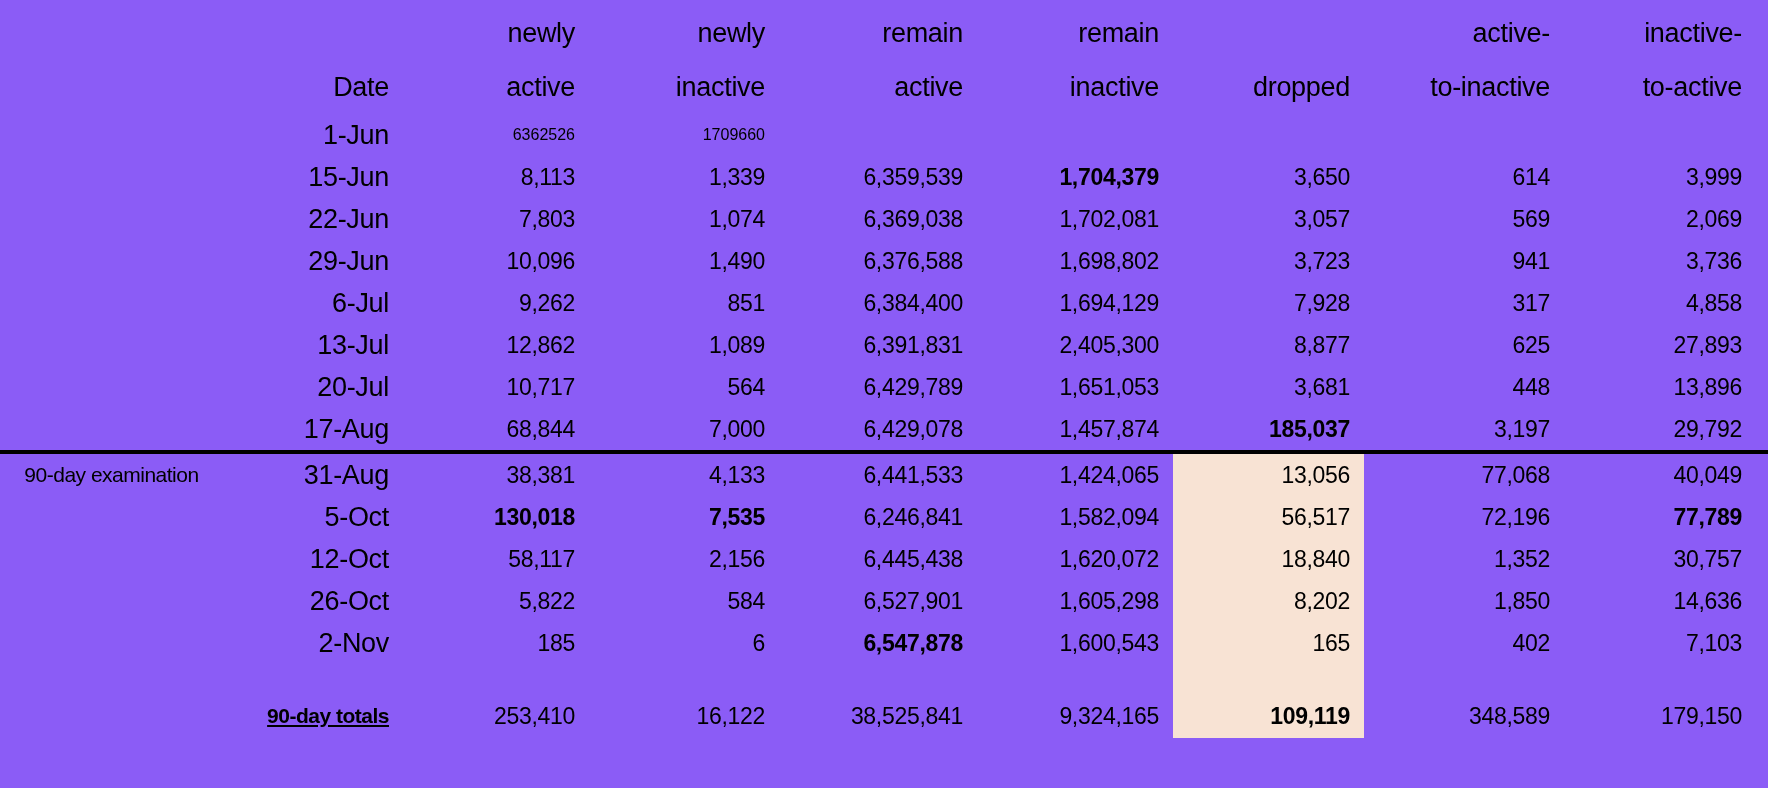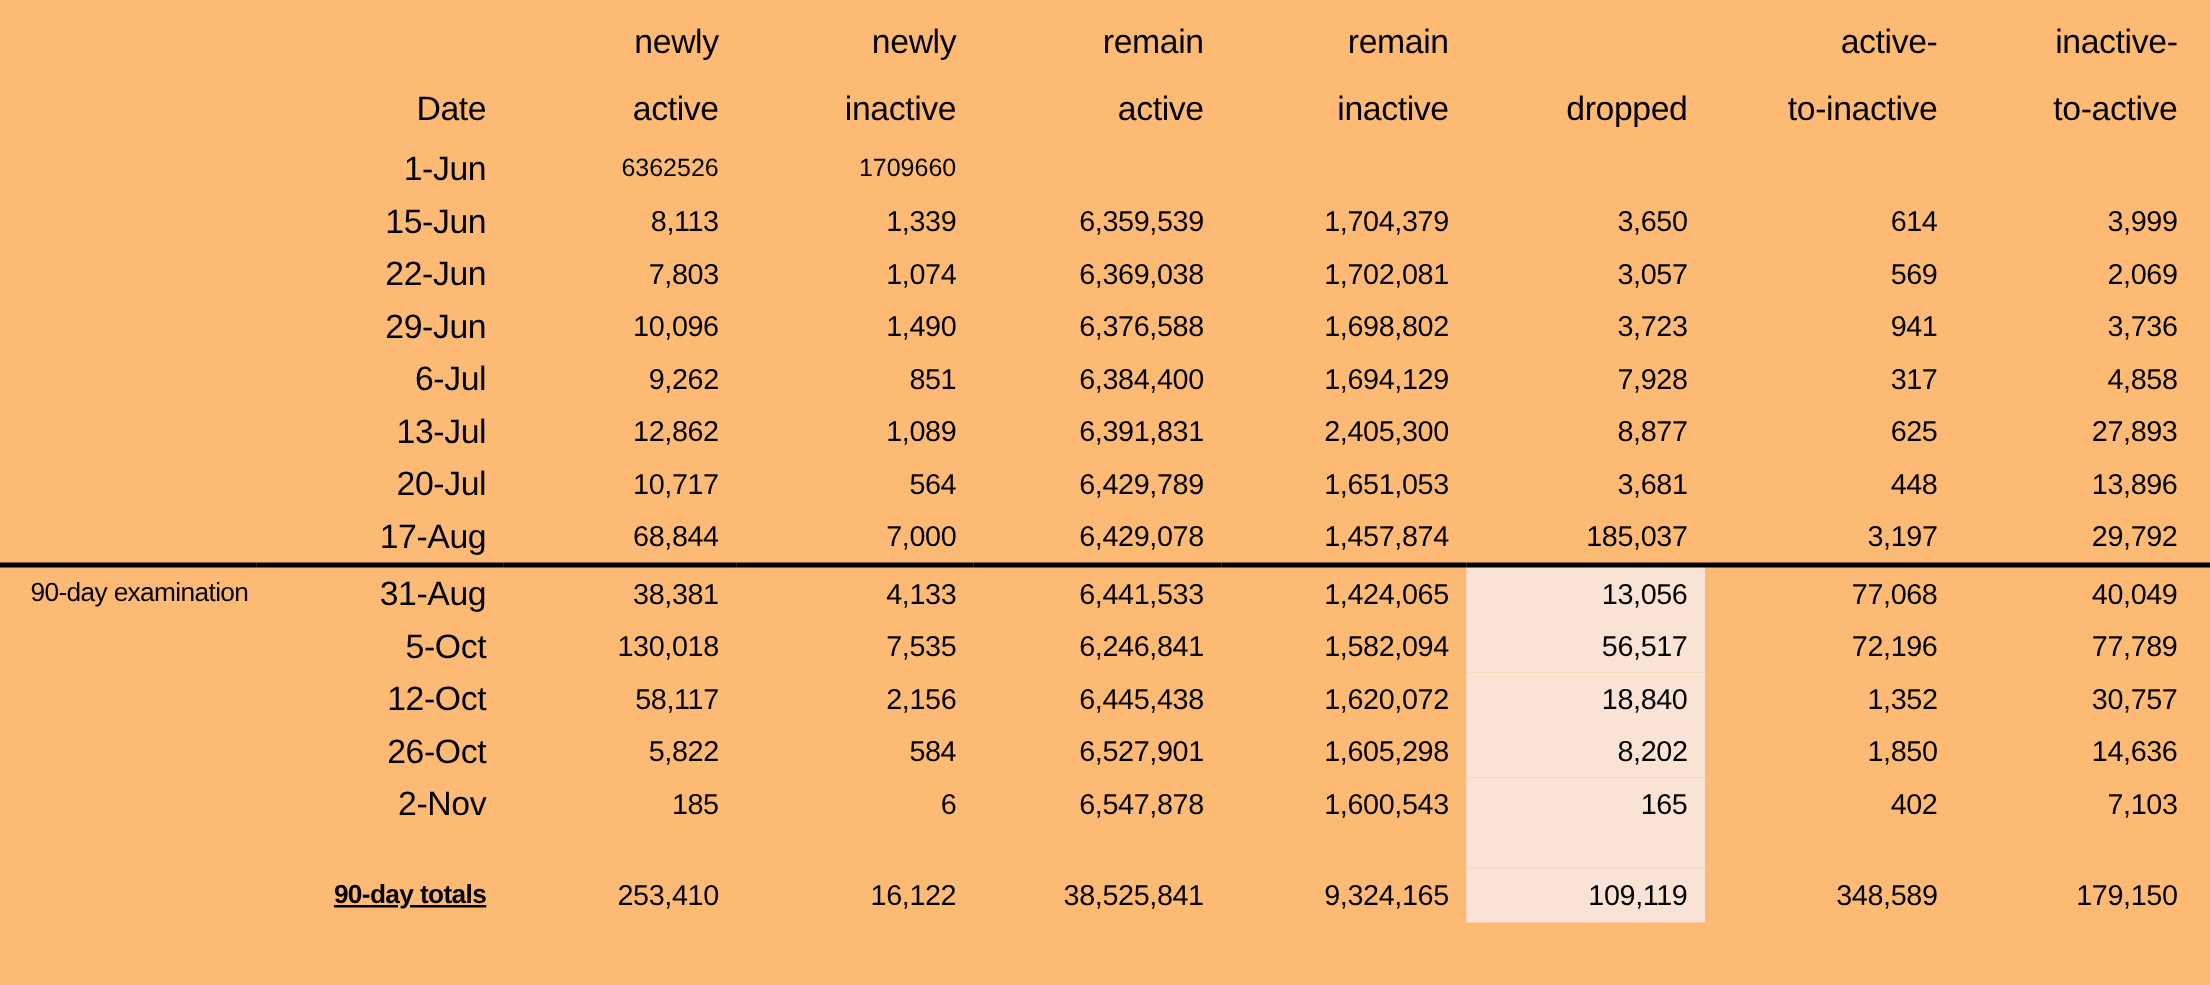--- a/index.html
+++ b/index.html
@@ -1,20 +1,20 @@
 <!DOCTYPE html>
 <html style="--hl: #f8e3d4;"><head>
 <meta charset="utf-8">
 <style>
   html, body { margin:0; padding:0; background:#ffffff; }
   .sheet {
     position:relative;
     width:1768px; height:788px;
     overflow:hidden;
-    background:#fdba74;
+    background:#8b5cf6;
     font-family:"Liberation Sans", sans-serif;
     color:#000;
   }
   table.grid {
     border-collapse:collapse;
     table-layout:fixed;
     width:1768px;
     margin-top:6px;
   }
   td {
@@ -27,22 +27,22 @@
   }
   thead td { height:54px; font-size:27px; font-weight:400; }
   tbody td { height:42px; font-size:23px; }
   td.date-cell { font-size:27px; }
   td.side-label {
     text-align:center;
     padding:0 0 0 18px;
     font-size:21px;
     letter-spacing:-0.5px;
   }
-  td.num-cell.small { font-size:20px; letter-spacing:0; }
-  td.bold { font-weight:400; }
+  td.num-cell.small { font-size:16px; letter-spacing:0; }
+  td.bold { font-weight:700; }
   td.hl { background: var(--hl, #f8e3d4); }
   tr.separator td { border-top:4px solid #000000; }
   tr.spacer td { height:30px; }
   tr.totals td { height:44px; }
   td.totals-label { font-size:21px; font-weight:700; letter-spacing:-0.5px;text-decoration:underline; }
 </style>
 </head>
 <body>
 
 <div class="sheet">

